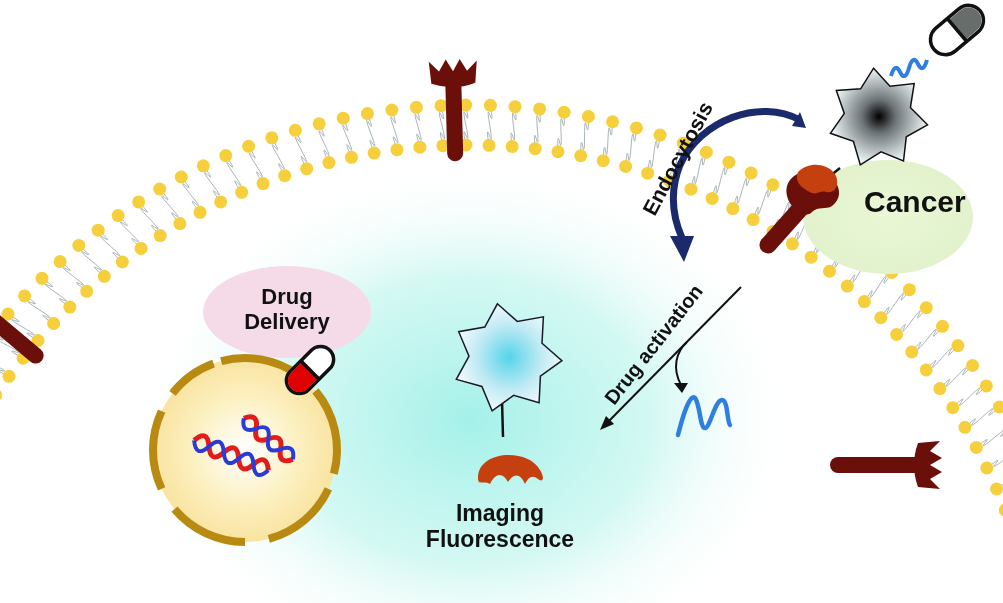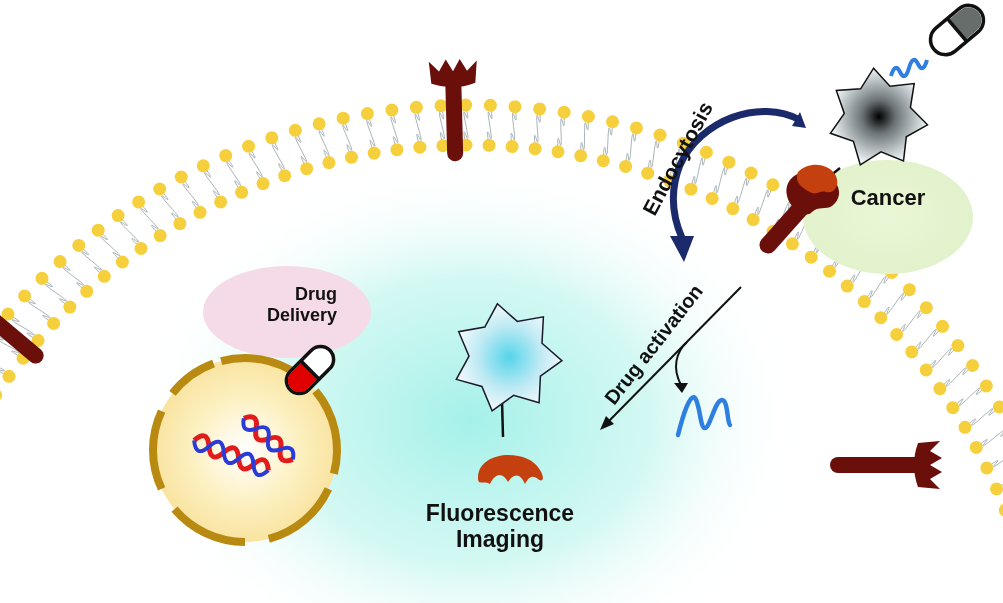--- a/index.html
+++ b/index.html
@@ -523,28 +523,28 @@
       <path d="M687,342 C676,352 672,368 681,385" stroke="#111" stroke-width="2" fill="none"></path>
       <path d="M674,383 L688,383 L682,393 Z" fill="#111"></path>
     </g>
 
     <path d="M678,435 C683,415 690,393 695,398 C700,404 700,428 705,428 C710,428 715,400 722,400 C728,400 727,422 730,425" stroke="#2f7fe0" stroke-width="4.5" fill="none" stroke-linecap="round"></path>
   </svg>
 
   
   <div class="lbl rot" style="left:638px; top:208px; font-size:21px; transform:rotate(-62deg);">Endocytosis</div>
 
-  <div class="lbl" style="left:838px; top:185px; width:100px; font-size:22px;">
+  <div class="lbl" style="left:864px; top:185px; width:100px; font-size:30px;">
     <div>Cancer</div>
   </div>
 
-  <div class="lbl" style="left:237px; top:284px; width:100px; font-size:18px;text-align:right;">
+  <div class="lbl" style="left:237px; top:284px; width:100px; font-size:22px;">
     <div>Drug</div>
     <div>Delivery</div>
   </div>
 
   <div class="lbl rot" style="left:600px; top:395px; font-size:20px; transform:rotate(-52deg);">Drug activation</div>
 
   <div class="lbl" style="left:425px; top:500px; width:150px; font-size:23px;">
+    <div>Imaging</div>
     <div>Fluorescence</div>
-    <div>Imaging</div>
   </div>
 </div>
 
 </body></html>

